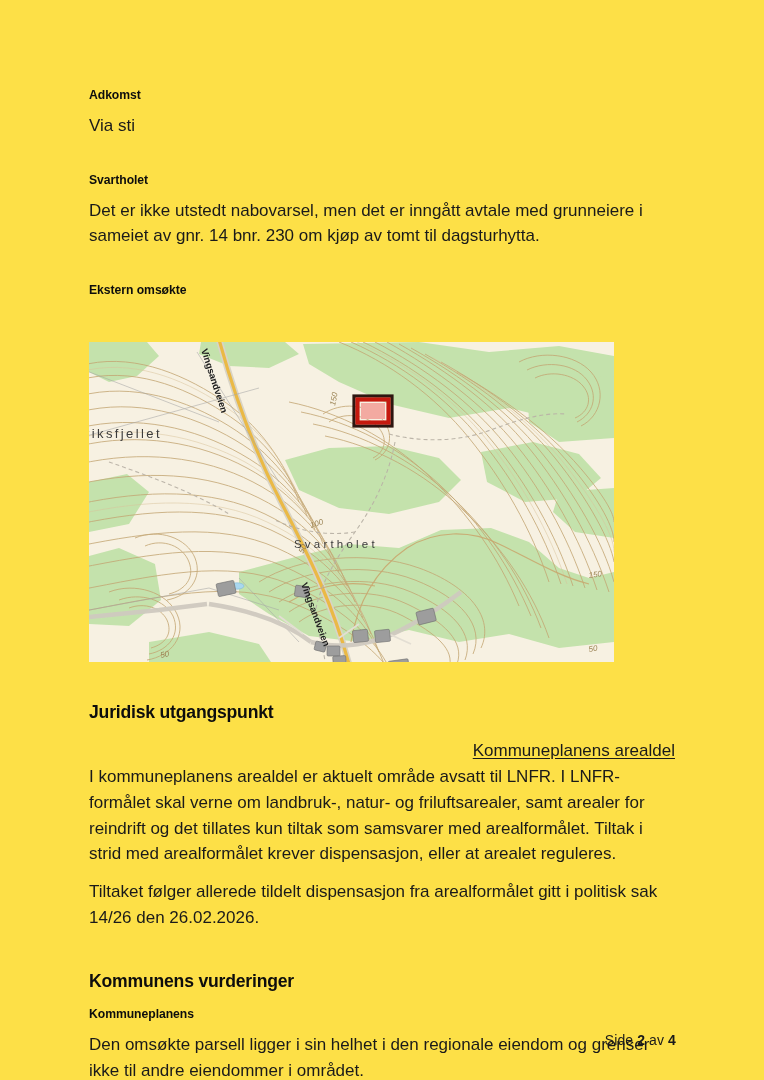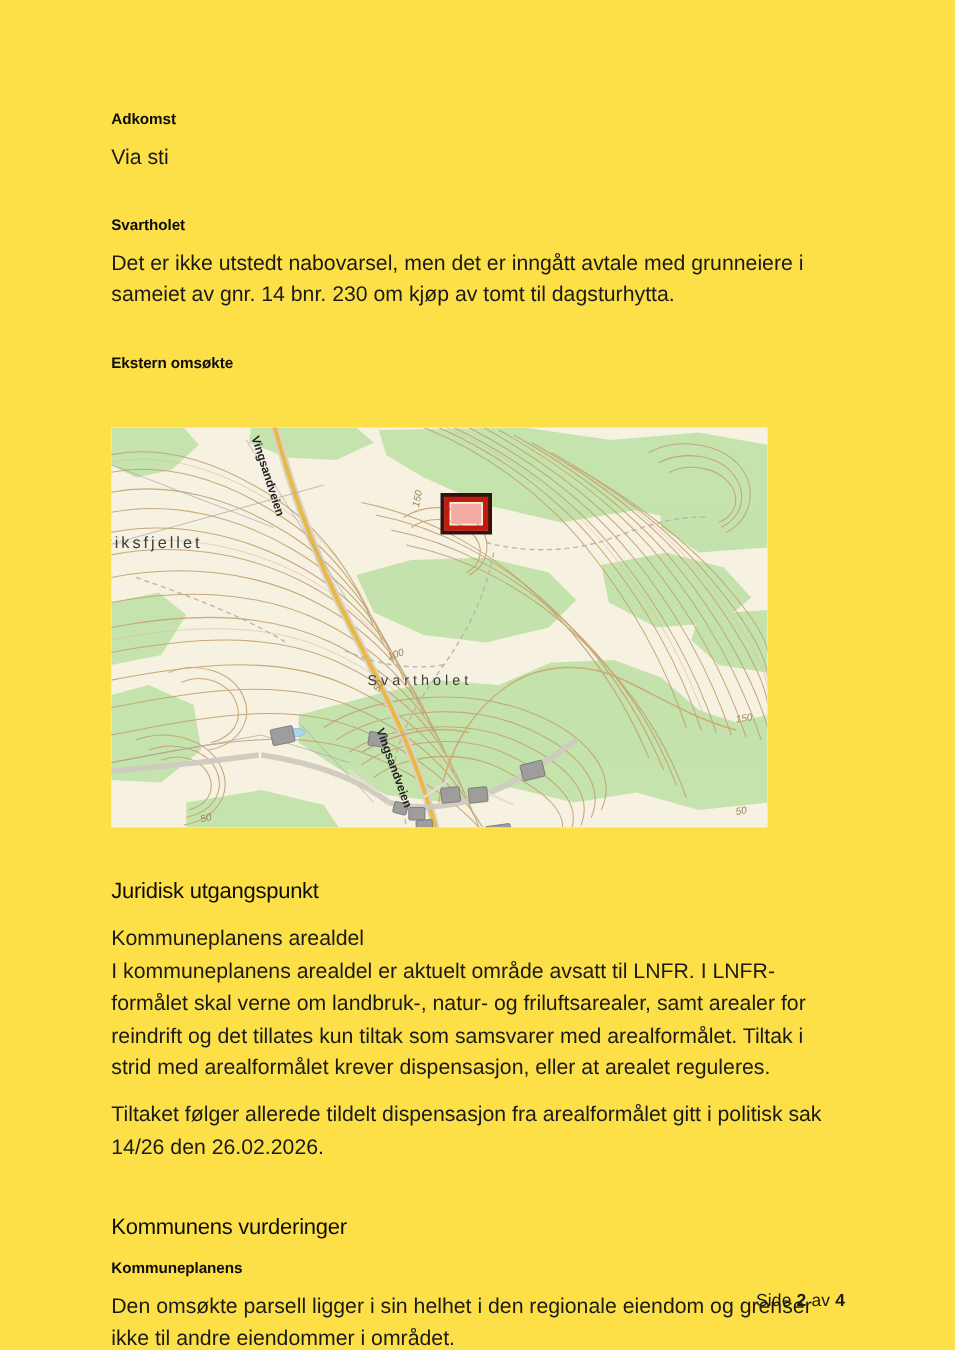--- a/index.html
+++ b/index.html
@@ -36,34 +36,36 @@
   .h-sub {
     font-size: 12.2px;
     font-weight: bold;
     line-height: 1.3;
     margin: 0 0 9px 0;
     letter-spacing: -0.05px;
     color: #0d0d0d;
   }
   .h-major {
     font-size: 17.6px;
-    font-weight: normal;
+    font-weight: bold;
     line-height: 1.25;
     margin: 0 0 14px 0;
     letter-spacing: -0.2px;
     color: #0d0d0d;
   }
   .para {
     font-size: 17px;
     line-height: 1.52;
     margin: 0;
     color: #1a1a1a;
   }
   .underlined {
+    text-decoration: underline;
     text-underline-offset: 2px;
+    text-align: right;
   }
   .gap-lg  { height: 34px; }
   .gap-xl  { height: 40px; }
 
   
   .map-frame {
     position: relative;
     width: 525px;
     height: 320px;
     overflow: hidden;

